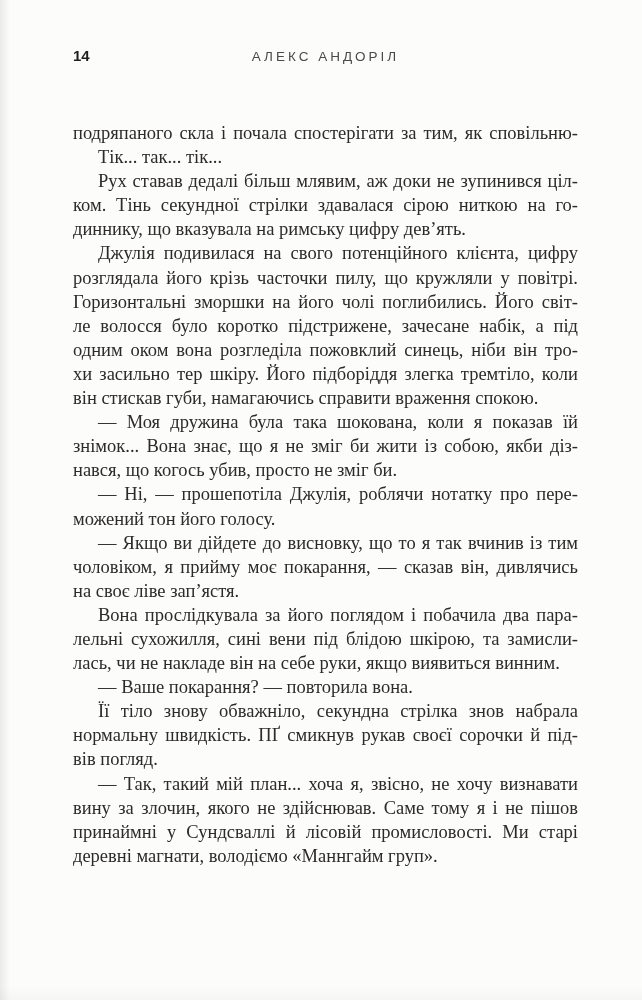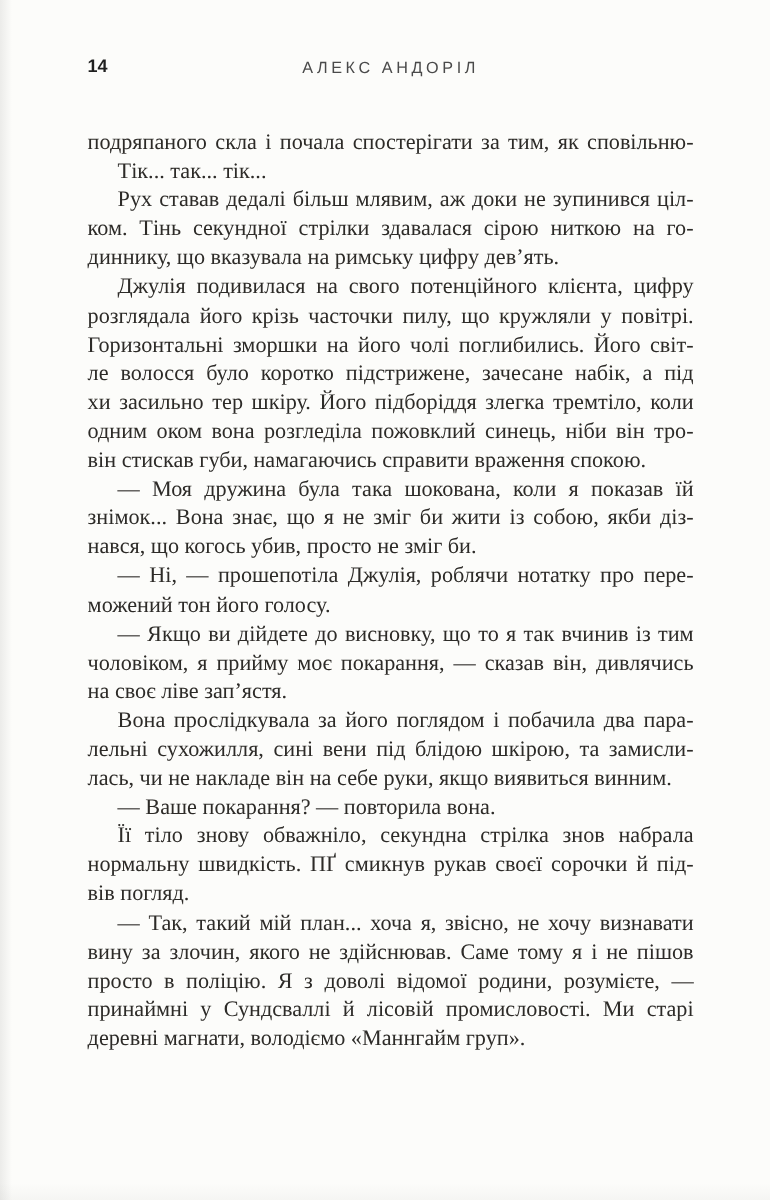--- a/index.html
+++ b/index.html
@@ -56,21 +56,21 @@
     left:0;right:0;top:3px;
     text-align:center;
     font-family:"Liberation Sans", sans-serif;
     font-weight:400;
     font-size:13.5px;
     letter-spacing:3px;
     color:var(--head);
   }
   .body-text{
     position:absolute;
-    top:107px;
+    top:121px;
     left:73px;
     width:505px;
     font-size:18.5px;
     line-height:24.1px;
     color:var(--text);
   }
   .paragraph{margin:0;padding:0;}
   .line{
     text-align:justify;
     text-align-last:justify;
@@ -105,22 +105,22 @@
       <div class="paragraph">
         <div class="line indent">Рух ставав дедалі більш млявим, аж доки не зупинився ціл-</div>
         <div class="line">ком. Тінь секундної стрілки здавалася сірою ниткою на го-</div>
         <div class="line last">диннику, що вказувала на римську цифру дев’ять.</div>
       </div>
       <div class="paragraph">
         <div class="line indent">Джулія подивилася на свого потенційного клієнта, цифру</div>
         <div class="line">розглядала його крізь часточки пилу, що кружляли у повітрі.</div>
         <div class="line">Горизонтальні зморшки на його чолі поглибились. Його світ-</div>
         <div class="line">ле волосся було коротко підстрижене, зачесане набік, а під</div>
+        <div class="line">одним оком вона розгледіла пожовклий синець, ніби він тро-</div>
         <div class="line">хи засильно тер шкіру. Його підборіддя злегка тремтіло, коли</div>
-        <div class="line">одним оком вона розгледіла пожовклий синець, ніби він тро-</div>
         <div class="line last">він стискав губи, намагаючись справити враження спокою.</div>
       </div>
       <div class="paragraph">
         <div class="line indent">— Моя дружина була така шокована, коли я показав їй</div>
         <div class="line">знімок... Вона знає, що я не зміг би жити із собою, якби діз-</div>
         <div class="line last">нався, що когось убив, просто не зміг би.</div>
       </div>
       <div class="paragraph">
         <div class="line indent">— Ні, — прошепотіла Джулія, роблячи нотатку про пере-</div>
         <div class="line last">можений тон його голосу.</div>
@@ -139,19 +139,18 @@
         <div class="line indent last">— Ваше покарання? — повторила вона.</div>
       </div>
       <div class="paragraph">
         <div class="line indent">Її тіло знову обважніло, секундна стрілка знов набрала</div>
         <div class="line">нормальну швидкість. ПҐ смикнув рукав своєї сорочки й під-</div>
         <div class="line last">вів погляд.</div>
       </div>
       <div class="paragraph">
         <div class="line indent">— Так, такий мій план... хоча я, звісно, не хочу визнавати</div>
         <div class="line">вину за злочин, якого не здійснював. Саме тому я і не пішов</div>
-        <div class="line">просто в поліцію. Я з доволі відомої родини, розумієте, —</div>
         <div class="line">принаймні у Сундсваллі й лісовій промисловості. Ми старі</div>
         <div class="line last">деревні магнати, володіємо «Маннгайм груп».</div>
       </div>
     </div>
 
 </div>
 
 </body></html>

